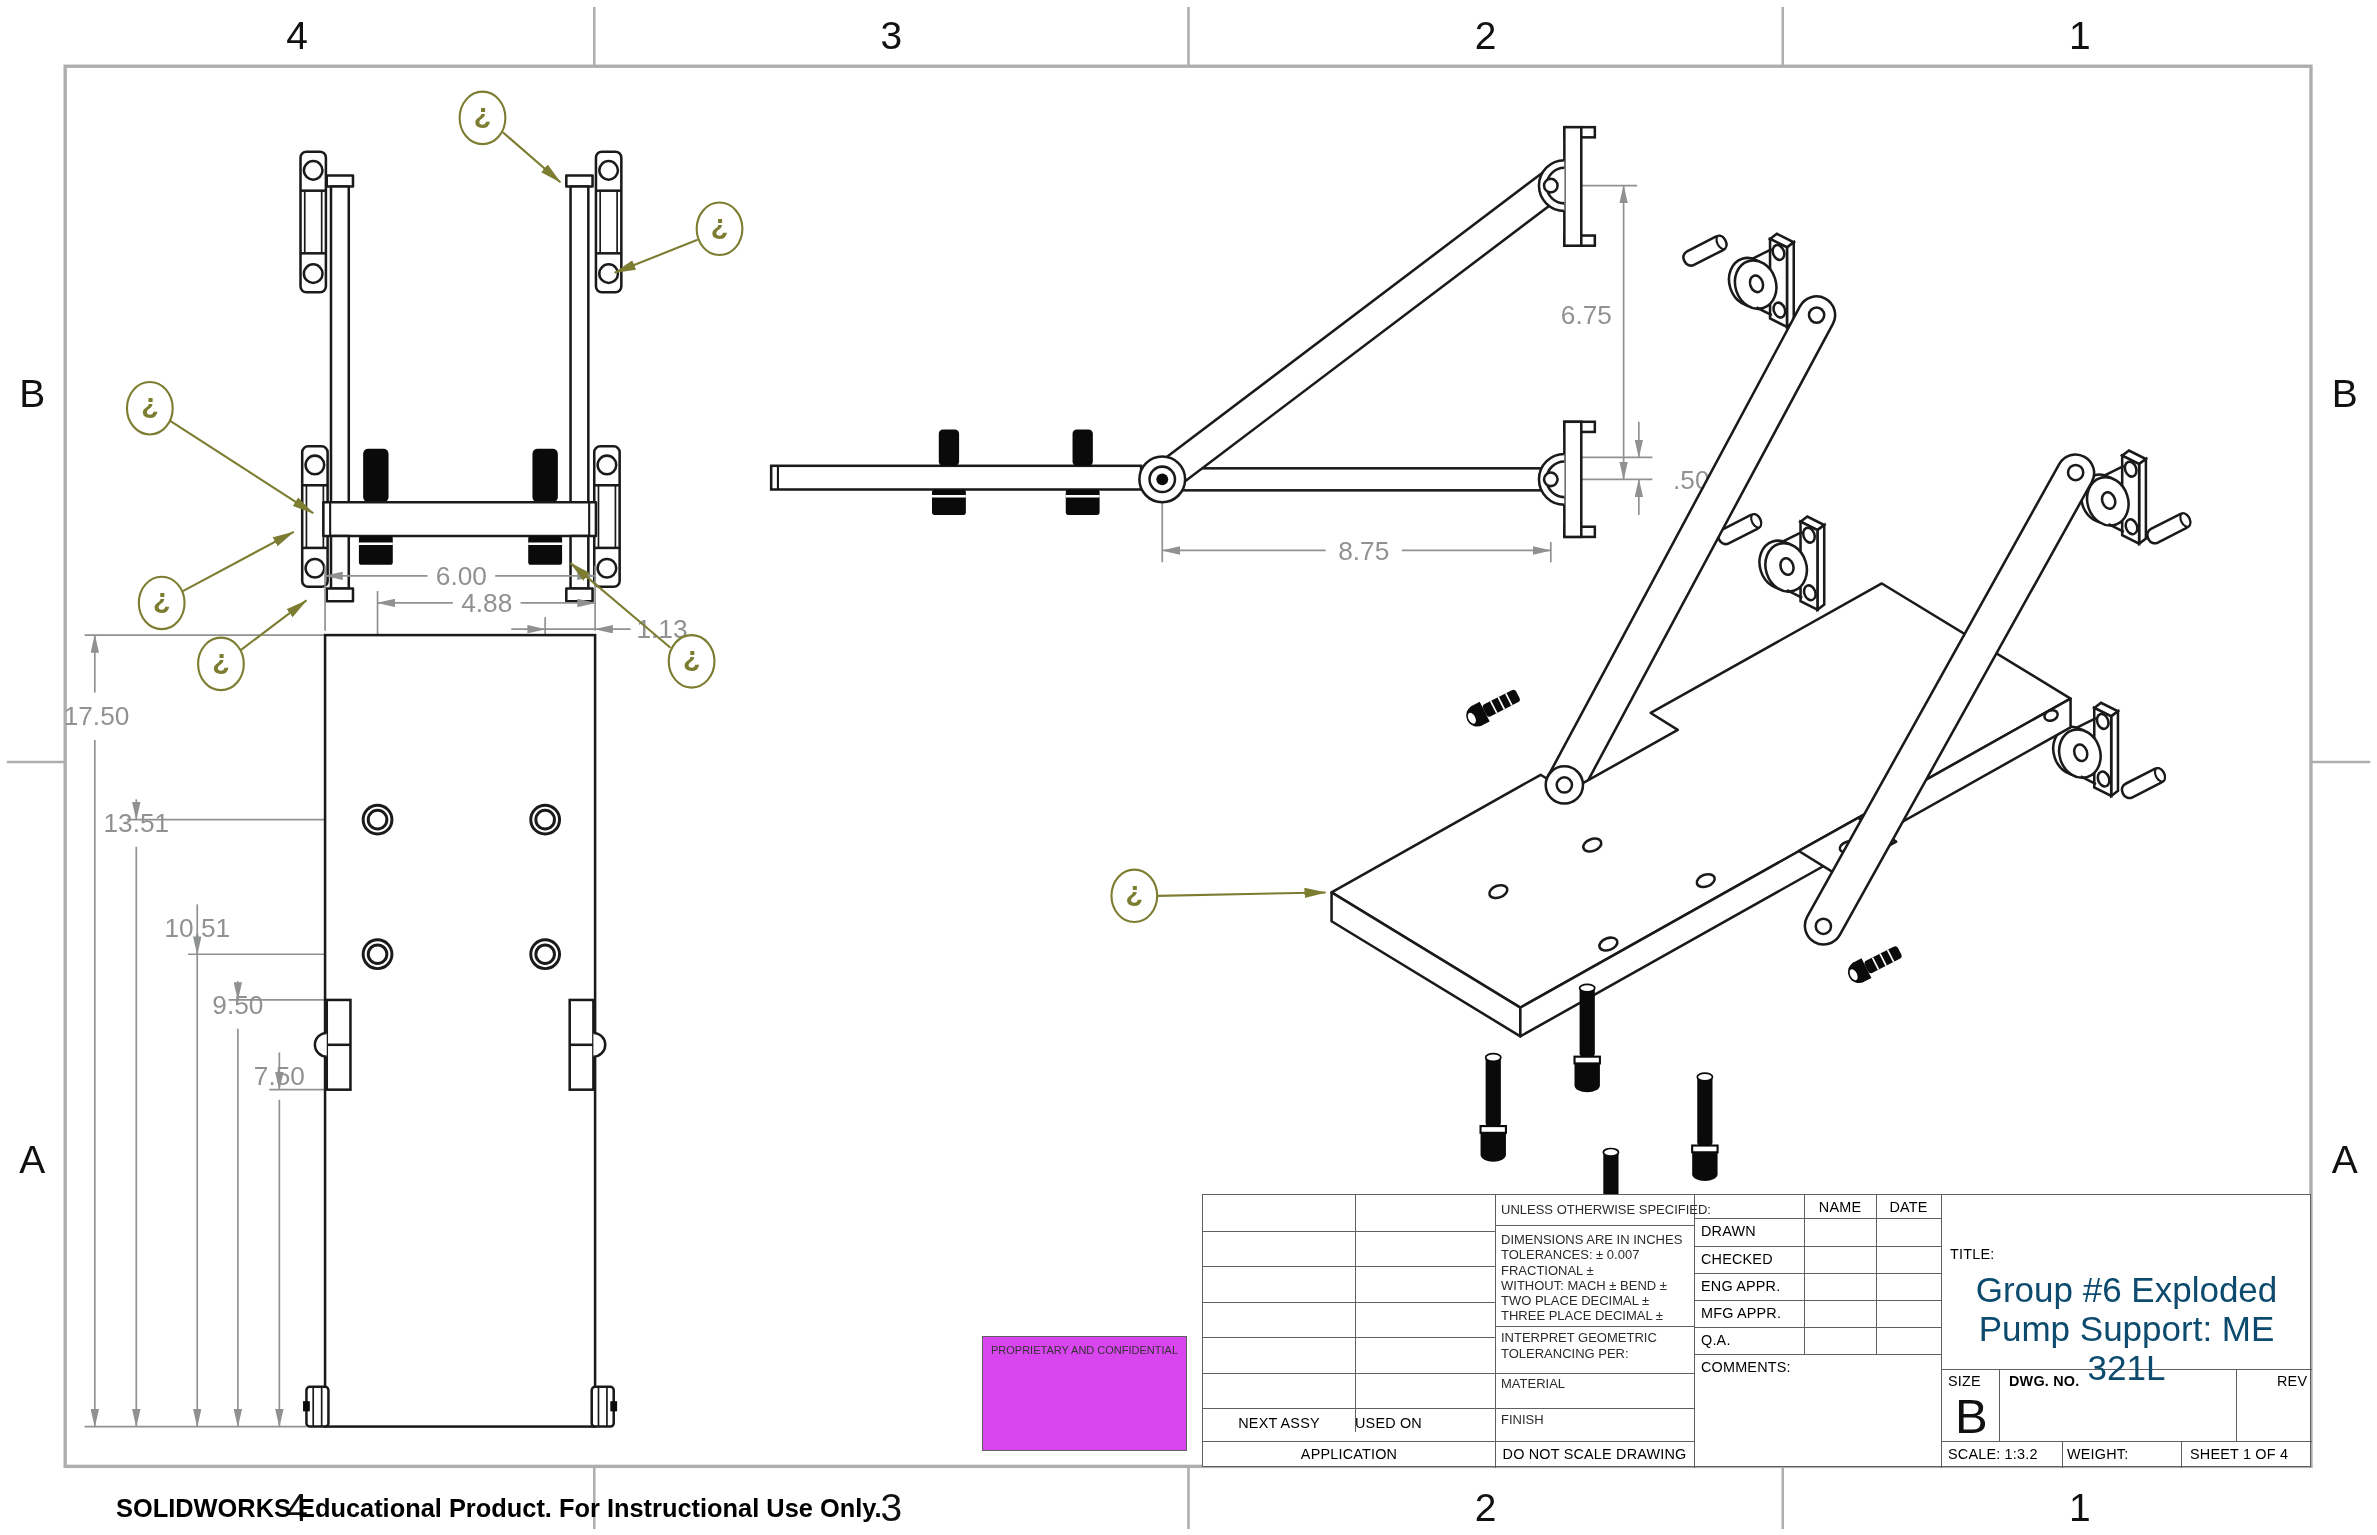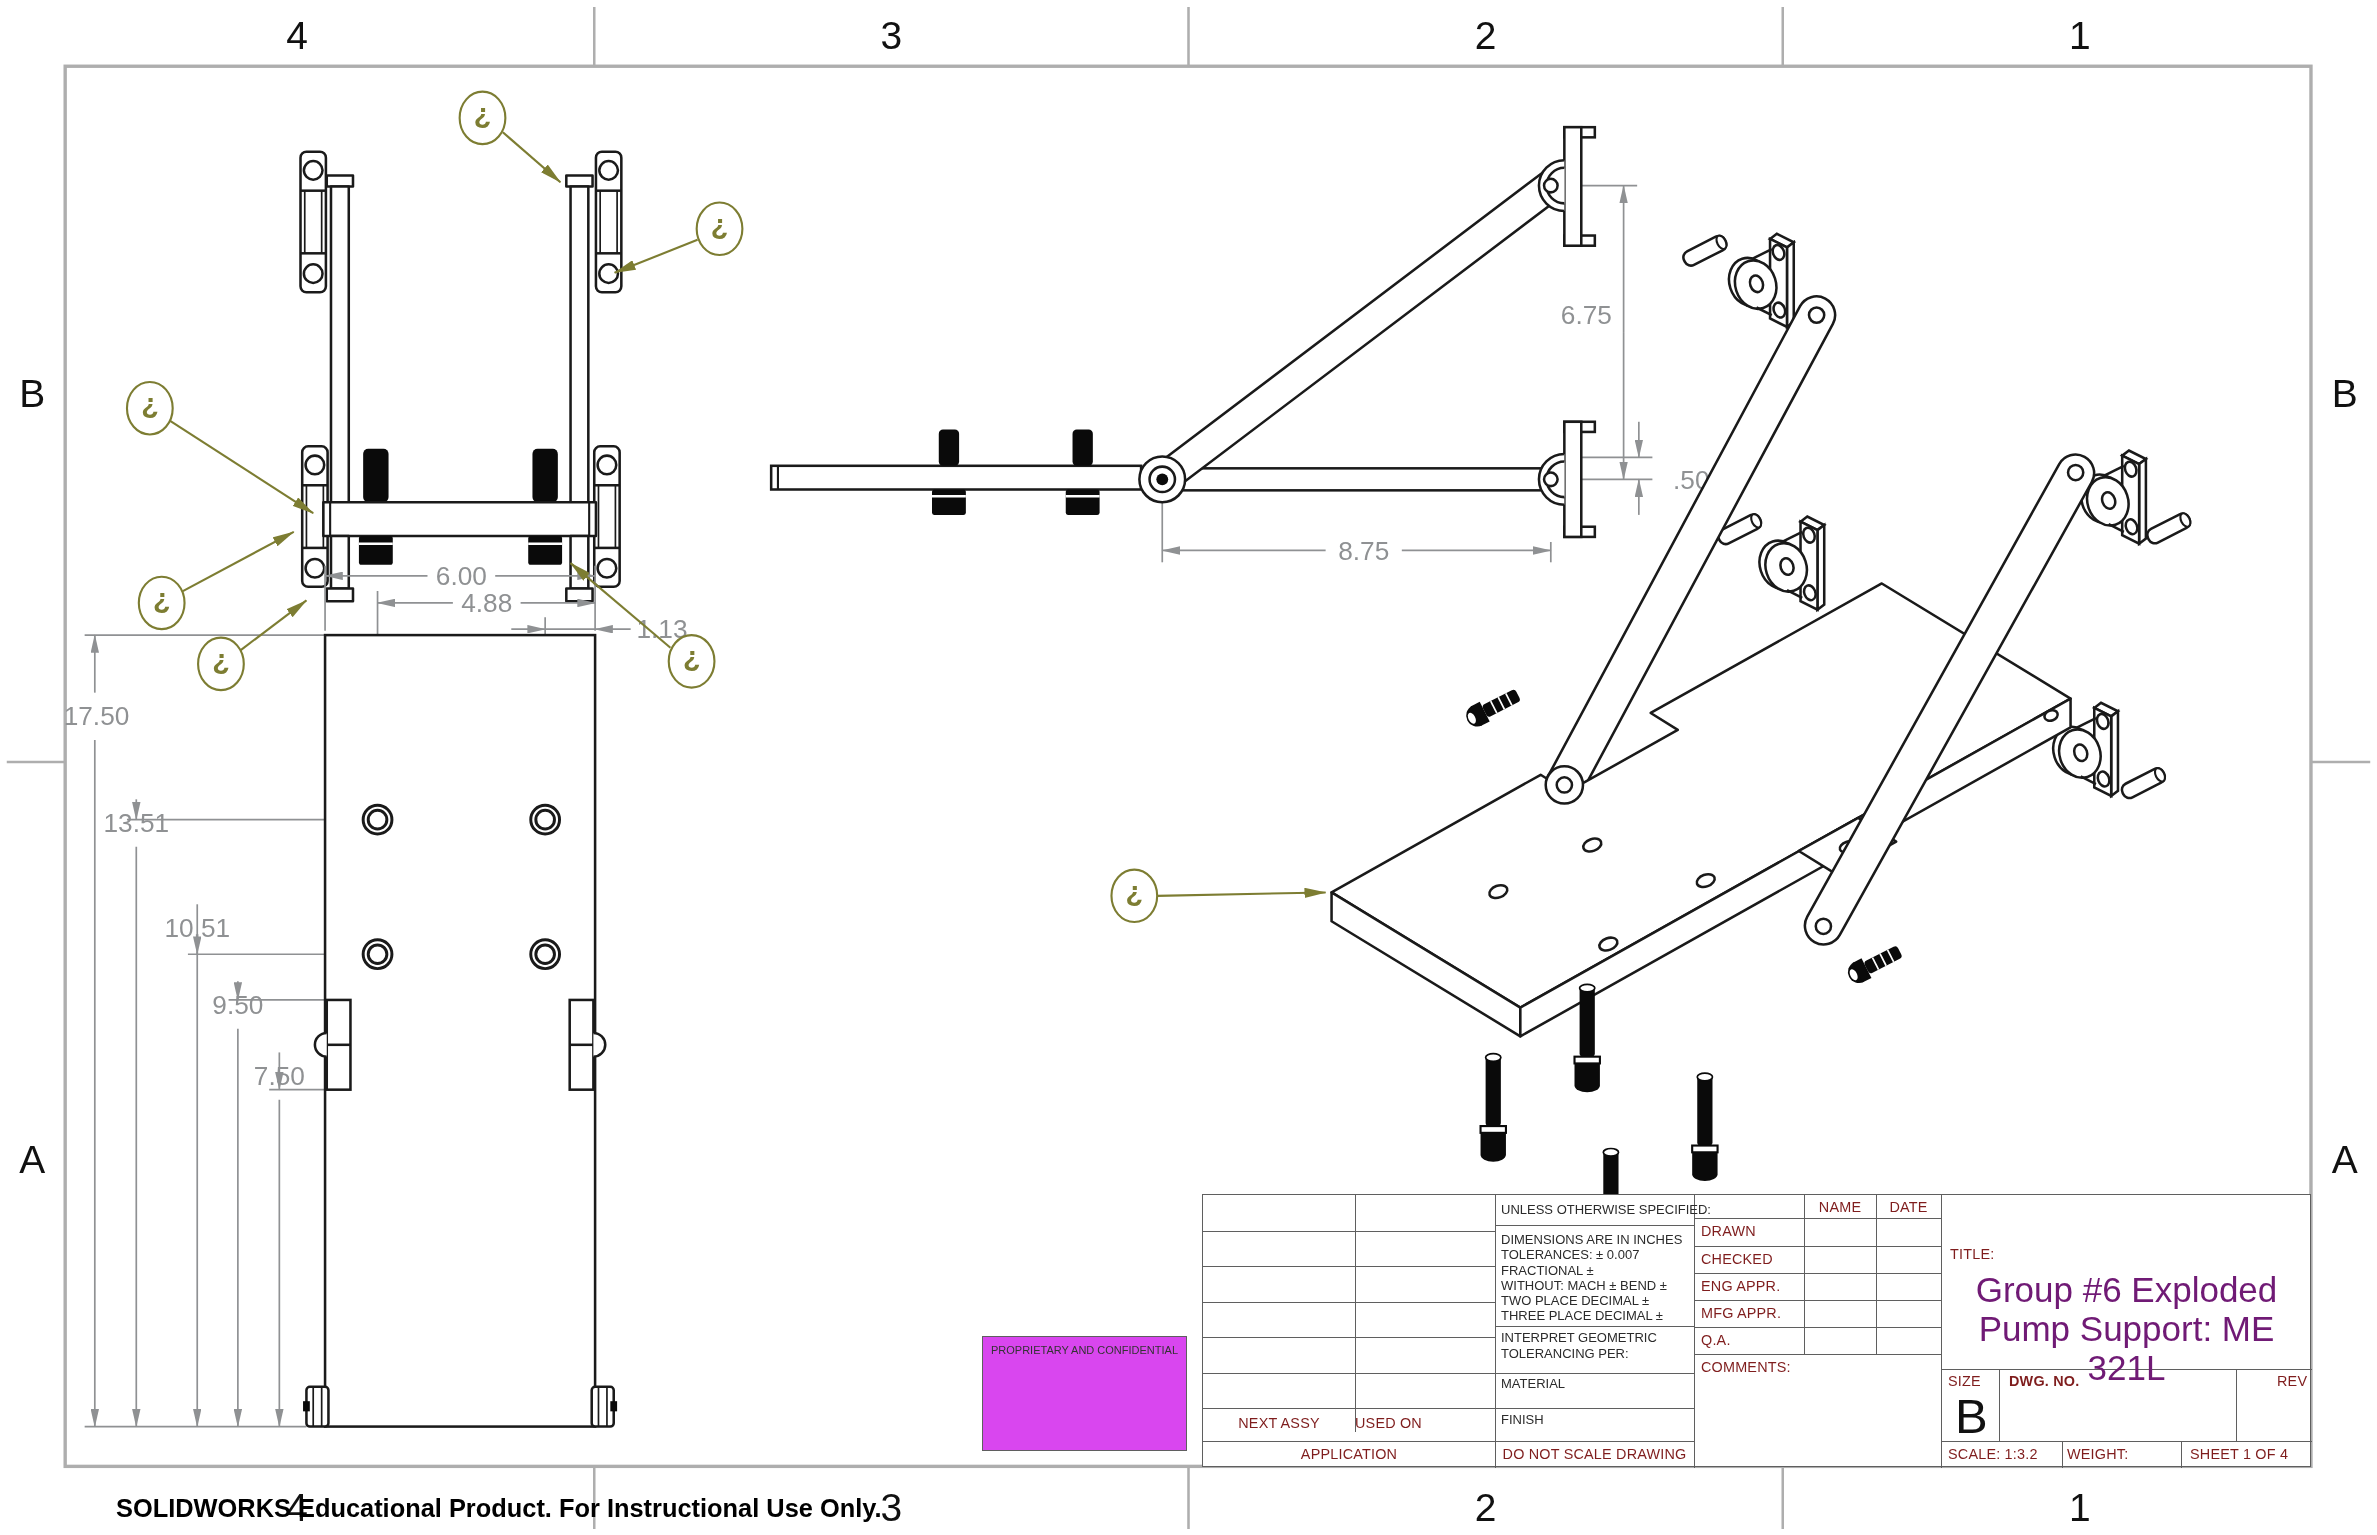--- a/index.html
+++ b/index.html
@@ -2,23 +2,23 @@
 <html style="font-size:13.5px"><head>
 <meta charset="utf-8">
 <style>
   html,body{margin:0;padding:0;background:#ffffff;}
   body{font-family:"Liberation Sans", sans-serif;}
   .sheet{position:relative;width:2377px;height:1536px;background:#ffffff;overflow:hidden;}
   svg{position:absolute;left:0;top:0;}
   .tb{position:absolute;background:#fff;}
   .tb, .tb *{box-sizing:border-box;}
   .cell{position:absolute;color:#2b2b2b;}
-  .lbl{font-size:14.4px;letter-spacing:0.2px;color:#7f1d1d;}
+  .lbl{font-size:14.4px;letter-spacing:0.2px;color:#000000;}
   .small{font-size:13px;}
-  .titleLines{font-size:35px;line-height:39px;text-align:center;color:#701a75;}
+  .titleLines{font-size:35px;line-height:39px;text-align:center;color:#0c4a6e;}
   .bigB{font-size:49px;color:#111;}
   .prop{position:absolute;border:1.7px solid #5f5f5f;background:#d946ef;color:#333;}
   .prop .ph{text-align:center;font-size:11px;margin-top:6.8px;}
   .prop .pb{font-size:10.6px;line-height:14px;margin:3.4px 8.5px;}
   .footer{position:absolute;font-weight:bold;font-size:25.4px;color:#000;}
 </style>
 </head>
 <body>
 
 <div class="sheet">

